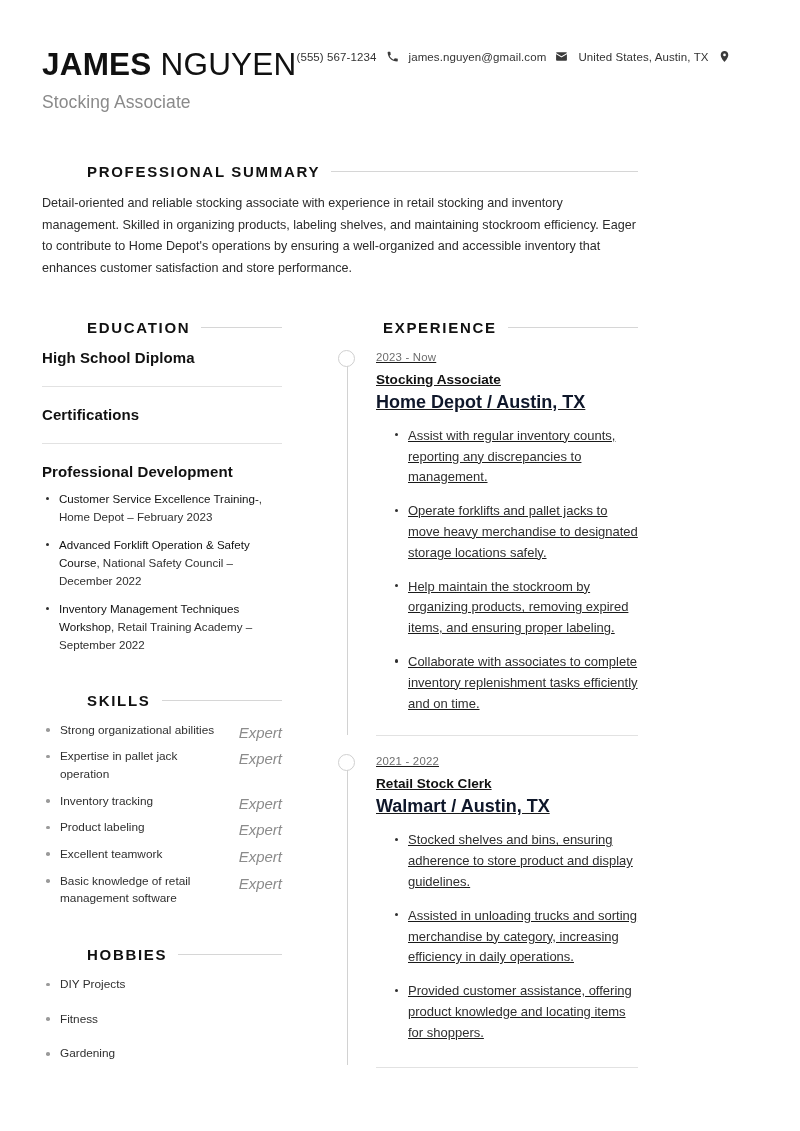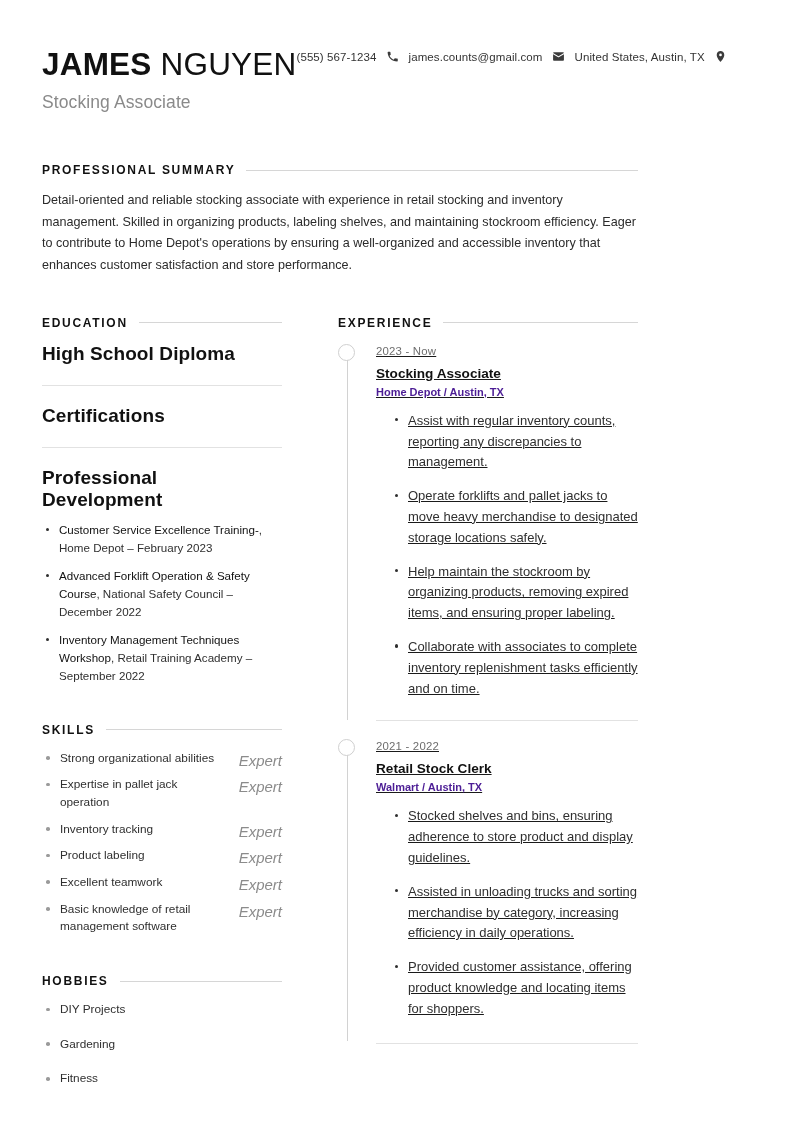--- a/index.html
+++ b/index.html
@@ -85,26 +85,27 @@
   .contact-icon svg { display: block; }
 
   
   .section-head {
     display: flex;
     align-items: center;
     gap: 11px;
     margin-bottom: 13px;
   }
   .section-head .label {
-    font-size: 12px;
+    font-size: 15px;
     font-weight: 700;
     letter-spacing: 1.7px;
     color: #111111;
     text-transform: uppercase;
     white-space: nowrap;
+    margin-left: 45px;
   }
   .section-head .rule {
     flex: 1 1 auto;
     height: 1px;
     background: #d6d6d6;
   }
 
   
   .summary-section { margin-top: 50px; }
   .summary-text {
@@ -123,21 +124,21 @@
   .col-left {
     width: 240px;
     flex: 0 0 240px;
   }
   .col-gap { flex: 0 0 56px; }
   .col-right { flex: 1 1 auto; }
 
   
   .sub-block { }
   .sub-title {
-    font-size: 19px;
+    font-size: 15px;
     font-weight: 700;
     color: #111111;
     letter-spacing: 0.1px;
   }
   .sub-meta {
     margin-top: 8px;
     font-size: 11.6px;
     color: #3a3a3a;
     line-height: 1.5;
   }
@@ -264,23 +265,23 @@
     padding-top: 2px;
   }
   .job-role {
     margin-top: 9px;
     font-size: 13.6px;
     font-weight: 700;
     color: #111111;
   }
   .job-company {
     margin-top: 5px;
-    font-size: 11px;
+    font-size: 18px;
     font-weight: 700;
-    color: #4c1d95;
+    color: #0f172a;
   }
   ul.duty-list {
     list-style: none;
     margin-top: 13px;
     padding-left: 17px;
   }
   ul.duty-list li {
     position: relative;
     padding-left: 15px;
     font-size: 13px;
@@ -328,21 +329,21 @@
     <div class="contact-block">
       <div class="contact-row">
         <span class="contact-text">(555) 567-1234</span>
         <span class="contact-icon">
           <svg width="13" height="13" viewBox="0 0 24 24" fill="#3b3b3b">
               <path d="M6.6 10.8c1.5 3 4 5.5 7 7l2.3-2.3c.3-.3.7-.4 1.1-.3 1.2.4 2.4.6 3.7.6.6 0 1 .4 1 1V20c0 .6-.4 1-1 1C10.6 21 3 13.4 3 4c0-.6.4-1 1-1h3.2c.6 0 1 .4 1 1 0 1.3.2 2.5.6 3.7.1.4 0 .8-.3 1.1L6.6 10.8z"></path>
             </svg>
         </span>
       </div>
       <div class="contact-row">
-        <span class="contact-text">james.counts@gmail.com</span>
+        <span class="contact-text">james.nguyen@gmail.com</span>
         <span class="contact-icon">
           <svg width="13" height="13" viewBox="0 0 24 24" fill="#3b3b3b">
               <path d="M2 5.5C2 4.7 2.7 4 3.5 4h17c.8 0 1.5.7 1.5 1.5v.2l-10 6-10-6v-.2zM2 7.9l9.5 5.7c.3.2.7.2 1 0L22 7.9v10.6c0 .8-.7 1.5-1.5 1.5h-17C2.7 20 2 19.3 2 18.5V7.9z"></path>
             </svg>
         </span>
       </div>
       <div class="contact-row">
         <span class="contact-text">United States, Austin, TX</span>
         <span class="contact-icon">
           <svg width="13" height="13" viewBox="0 0 24 24" fill="#3b3b3b">
@@ -408,22 +409,22 @@
         </ul>
       </div>
 
       <div class="hobbies-section">
         <div class="section-head">
           <span class="label">HOBBIES</span>
           <span class="rule"></span>
         </div>
         <ul class="hobby-list">
           <li>DIY Projects</li>
+          <li>Fitness</li>
           <li>Gardening</li>
-          <li>Fitness</li>
         </ul>
       </div>
 
     </div>
 
     <div class="col-gap"></div>
 
     <div class="col-right">
       <div class="section-head">
         <span class="label">EXPERIENCE</span>

